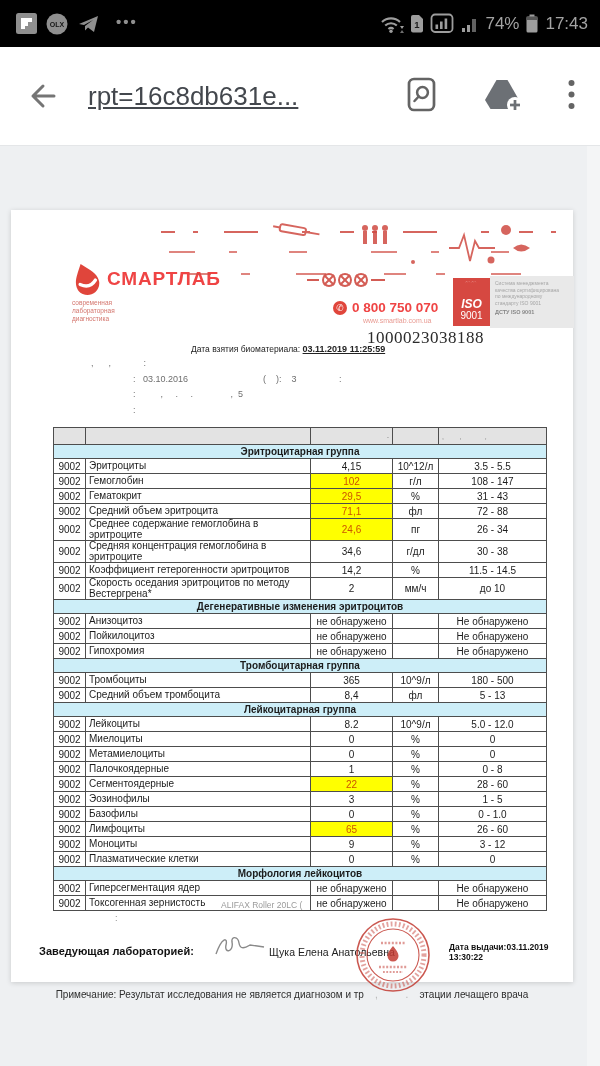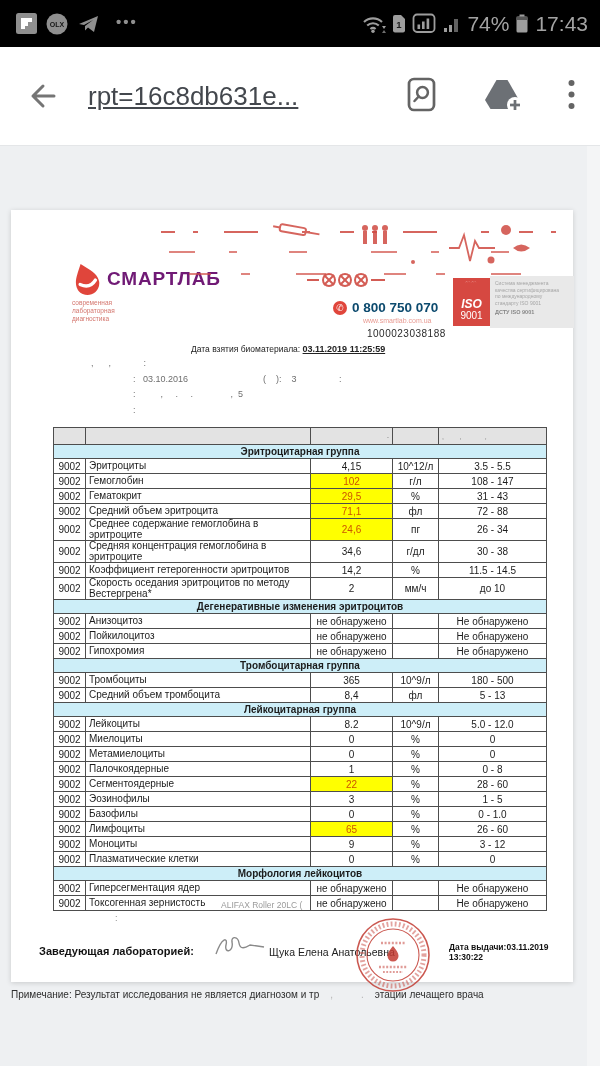--- a/index.html
+++ b/index.html
@@ -3,51 +3,51 @@
 <meta charset="utf-8">
 <style>
   html,body{margin:0;padding:0;}
   body{font-family:"Liberation Sans","DejaVu Sans",sans-serif; background:#777;}
   .screen{position:relative;width:600px;height:1066px;background:#eef0f2;overflow:hidden;margin:0 auto;}
 
   
   .statusbar{position:absolute;left:0;top:0;width:600px;height:47px;background:#000;display:flex;align-items:center;color:#a0a0a0;}
   .sb-left{display:flex;align-items:center;gap:9px;padding-left:16px;}
   .sb-right{display:flex;align-items:center;gap:6px;margin-left:auto;padding-right:12px;}
-  .sb-text{font-size:21px;color:#a3a3a3;}
+  .sb-text{font-size:17px;color:#a3a3a3;}
   .sb-more{letter-spacing:2px;color:#8f8f8f;font-size:15px;font-weight:bold;padding-bottom:4px;margin-left:6px;}
 
   
   .toolbar{position:absolute;left:0;top:47px;width:600px;height:98px;background:#fff;display:flex;align-items:center;border-bottom:1px solid #e4e6e8;box-shadow:0 1px 3px rgba(0,0,0,.08);}
   .tb-back{margin-left:18px;width:44px;height:44px;display:flex;align-items:center;justify-content:center;}
   .tb-title{margin-left:26px;font-size:26px;color:#43474d;flex:1;white-space:nowrap;overflow:hidden;text-decoration:underline;}
   .tb-actions{display:flex;align-items:center;gap:44px;padding-right:24px;}
 
   
   .viewer{position:absolute;left:0;top:146px;width:600px;height:920px;background:#eef0f2;}
   .scroll-strip{position:absolute;right:0;top:0;width:13px;height:100%;background:#f4f5f6;}
   .page{position:absolute;left:11px;top:64px;width:562px;height:772px;background:#fff;box-shadow:0 1px 5px rgba(0,0,0,.16);}
 
   
   .logo-drop{position:absolute;left:56px;top:50px;}
-  .brand-name{position:absolute;left:96px;top:58px;font-size:19px;font-weight:bold;letter-spacing:.8px;color:#701a75;}
+  .brand-name{position:absolute;left:96px;top:58px;font-size:19px;font-weight:bold;letter-spacing:.8px;color:#ef4444;}
   .tagline{position:absolute;left:61px;top:89px;font-size:6.5px;line-height:8px;color:#d4766e;}
   .deco{position:absolute;left:150px;top:8px;}
   .phone-row{position:absolute;left:322px;top:90px;display:flex;align-items:center;gap:5px;}
   .phone-ic{width:14px;height:14px;border-radius:50%;background:#e0453b;color:#fff;font-size:9px;display:flex;align-items:center;justify-content:center;}
-  .phone-num{font-size:13.5px;font-weight:bold;color:#0c4a6e;}
+  .phone-num{font-size:13.5px;font-weight:bold;color:#ef4444;}
   .website{position:absolute;left:352px;top:107px;font-size:7px;color:#e89a92;}
   .iso-badge{position:absolute;left:442px;top:68px;width:37px;height:48px;background:#d64841;color:#fff;text-align:center;line-height:1;}
   .iso-badge .l1{font-size:12px;font-weight:bold;margin-top:12px;font-style:italic;}
   .iso-badge .l2{font-size:10px;font-weight:normal;margin-top:1px;}
   .iso-laurel{font-size:5px;color:#f3b9b5;margin-top:3px;letter-spacing:1px;}
   .cert-box{position:absolute;left:479px;top:66px;width:84px;height:52px;background:#e9e9e9;padding:4px 5px;box-sizing:border-box;}
   .cert-line{font-size:5px;line-height:6.5px;color:#a6a6a6;}
   .cert-bold{font-size:5.5px;line-height:8px;color:#868686;font-weight:bold;margin-top:2px;}
-  .barcode-num{position:absolute;left:356px;top:118px;font-size:10px;color:#2b2b2b;letter-spacing:.5px;}
+  .barcode-num{position:absolute;left:356px;top:118px;font-size:17px;color:#2b2b2b;letter-spacing:.5px;font-family:Liberation Serif, serif;}
   .sample-line{position:absolute;left:180px;top:134px;font-size:8.5px;color:#222;}
   .sample-line b{font-size:9px;text-decoration:underline;text-align:right;}
 
   
   .patient{position:absolute;left:0;top:148px;width:562px;height:64px;font-size:9px;color:#6e6e6e;}
   .patient div{position:absolute;white-space:pre;}
 
   
   .flow{position:absolute;left:0;top:217px;width:562px;}
   table.results{border-collapse:collapse;margin-left:42px;width:493px;table-layout:fixed;border:1.5px solid #3a3a3a;}
@@ -61,21 +61,21 @@
   td.c-val,td.c-unit,td.c-ref{text-align:center;}
   td.c-val.hl{background:var(--hl-bg);color:var(--abn-col);}
   .alifax{margin:-11px 0 0 210px;font-size:8.5px;color:#9a9a9a;position:relative;}
   .colon-mark{margin:3px 0 0 104px;font-size:9px;color:#888;}
   .sign-row{position:relative;height:56px;margin-top:6px;}
   .lab-label{position:absolute;left:28px;top:16px;font-size:11px;font-weight:bold;color:#111;}
   .sig{position:absolute;left:200px;top:4px;}
   .lab-name{position:absolute;left:258px;top:17px;font-size:10.5px;color:#222;}
   .stamp{position:absolute;left:342px;top:-14px;opacity:.85;}
   .issue-date{position:absolute;left:438px;top:13px;font-size:8.5px;font-weight:bold;color:#111;}
-  .note-line{margin-top:4px;text-align:left;font-size:10px;color:#2e2e2e;white-space:pre;}
+  .note-line{margin-top:4px;text-align:center;font-size:10px;color:#2e2e2e;white-space:pre;}
   .note-line .gap{color:#b5b5b5;}
   .biomat{margin-top:3px;text-align:center;font-size:7.5px;color:#3c3c3c;}
 </style>
 </head>
 <body>
 
 <div class="screen">
 
   <div class="statusbar">
     <div class="sb-left">

